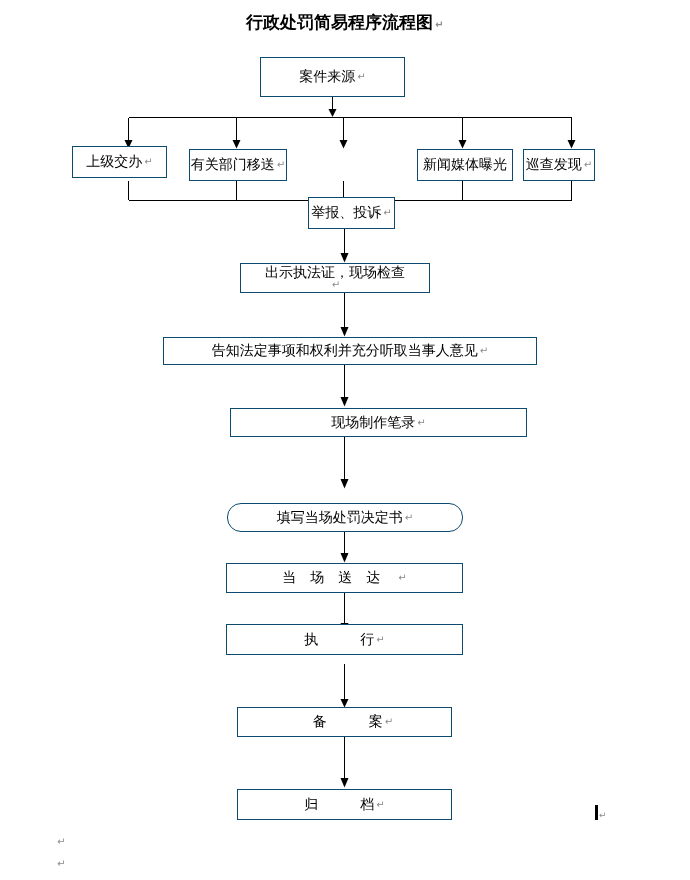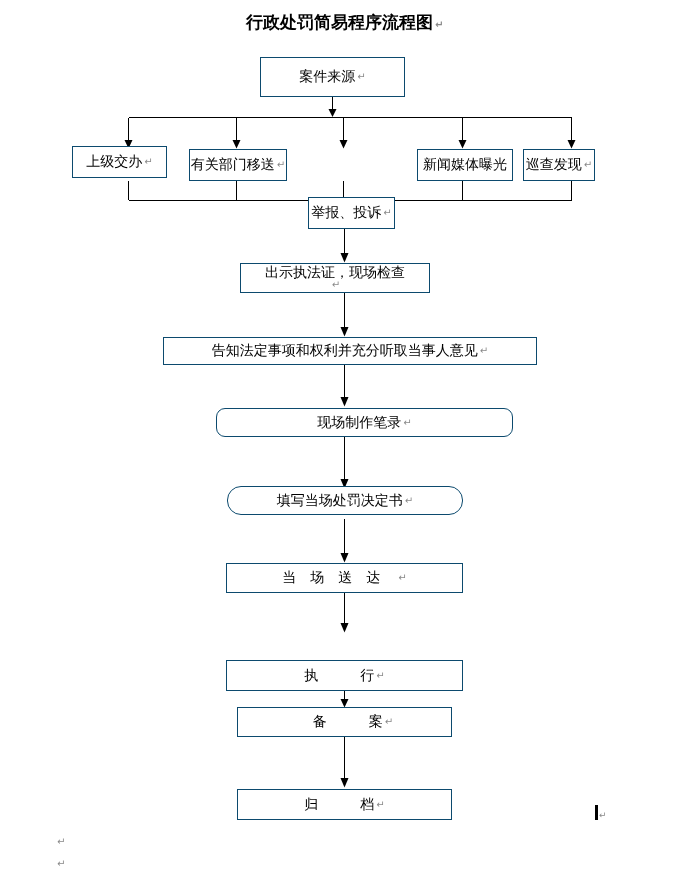--- a/index.html
+++ b/index.html
@@ -153,36 +153,36 @@
   <div class="node" style="left:240px;top:263px;width:190px;height:30px;flex-direction:column;">
       <span>出示执法证，现场检查</span>
       <span class="mark">↵</span>
     </div>
 
   <div class="node" style="left:163px;top:337px;width:374px;height:28px;">
       <span>告知法定事项和权利并充分听取当事人意见</span>
       <span class="mark">↵</span>
     </div>
 
-  <div class="node" style="left:216px;top:408px;width:297px;height:29px;border-radius:9px;">
+  <div class="node" style="left:230px;top:408px;width:297px;height:29px;">
       <span>现场制作笔录</span>
       <span class="mark">↵</span>
     </div>
 
-  <div class="node" style="left:227px;top:486px;width:236px;height:29px;border-radius:14px;">
+  <div class="node" style="left:227px;top:503px;width:236px;height:29px;border-radius:14px;">
       <span>填写当场处罚决定书</span>
       <span class="mark">↵</span>
     </div>
 
   <div class="node" style="left:226px;top:563px;width:237px;height:30px;gap:16px;">
       <span>当　场　送　达</span>
       <span class="mark">↵</span>
     </div>
 
-  <div class="node" style="left:226px;top:660px;width:237px;height:31px;">
+  <div class="node" style="left:226px;top:624px;width:237px;height:31px;">
       <span>执　　　行</span>
       <span class="mark">↵</span>
     </div>
 
   <div class="node" style="left:237px;top:707px;width:215px;height:30px;padding-left:17px;">
       <span>备　　　案</span>
       <span class="mark">↵</span>
     </div>
 
   <div class="node" style="left:237px;top:789px;width:215px;height:31px;align-items:center;">

